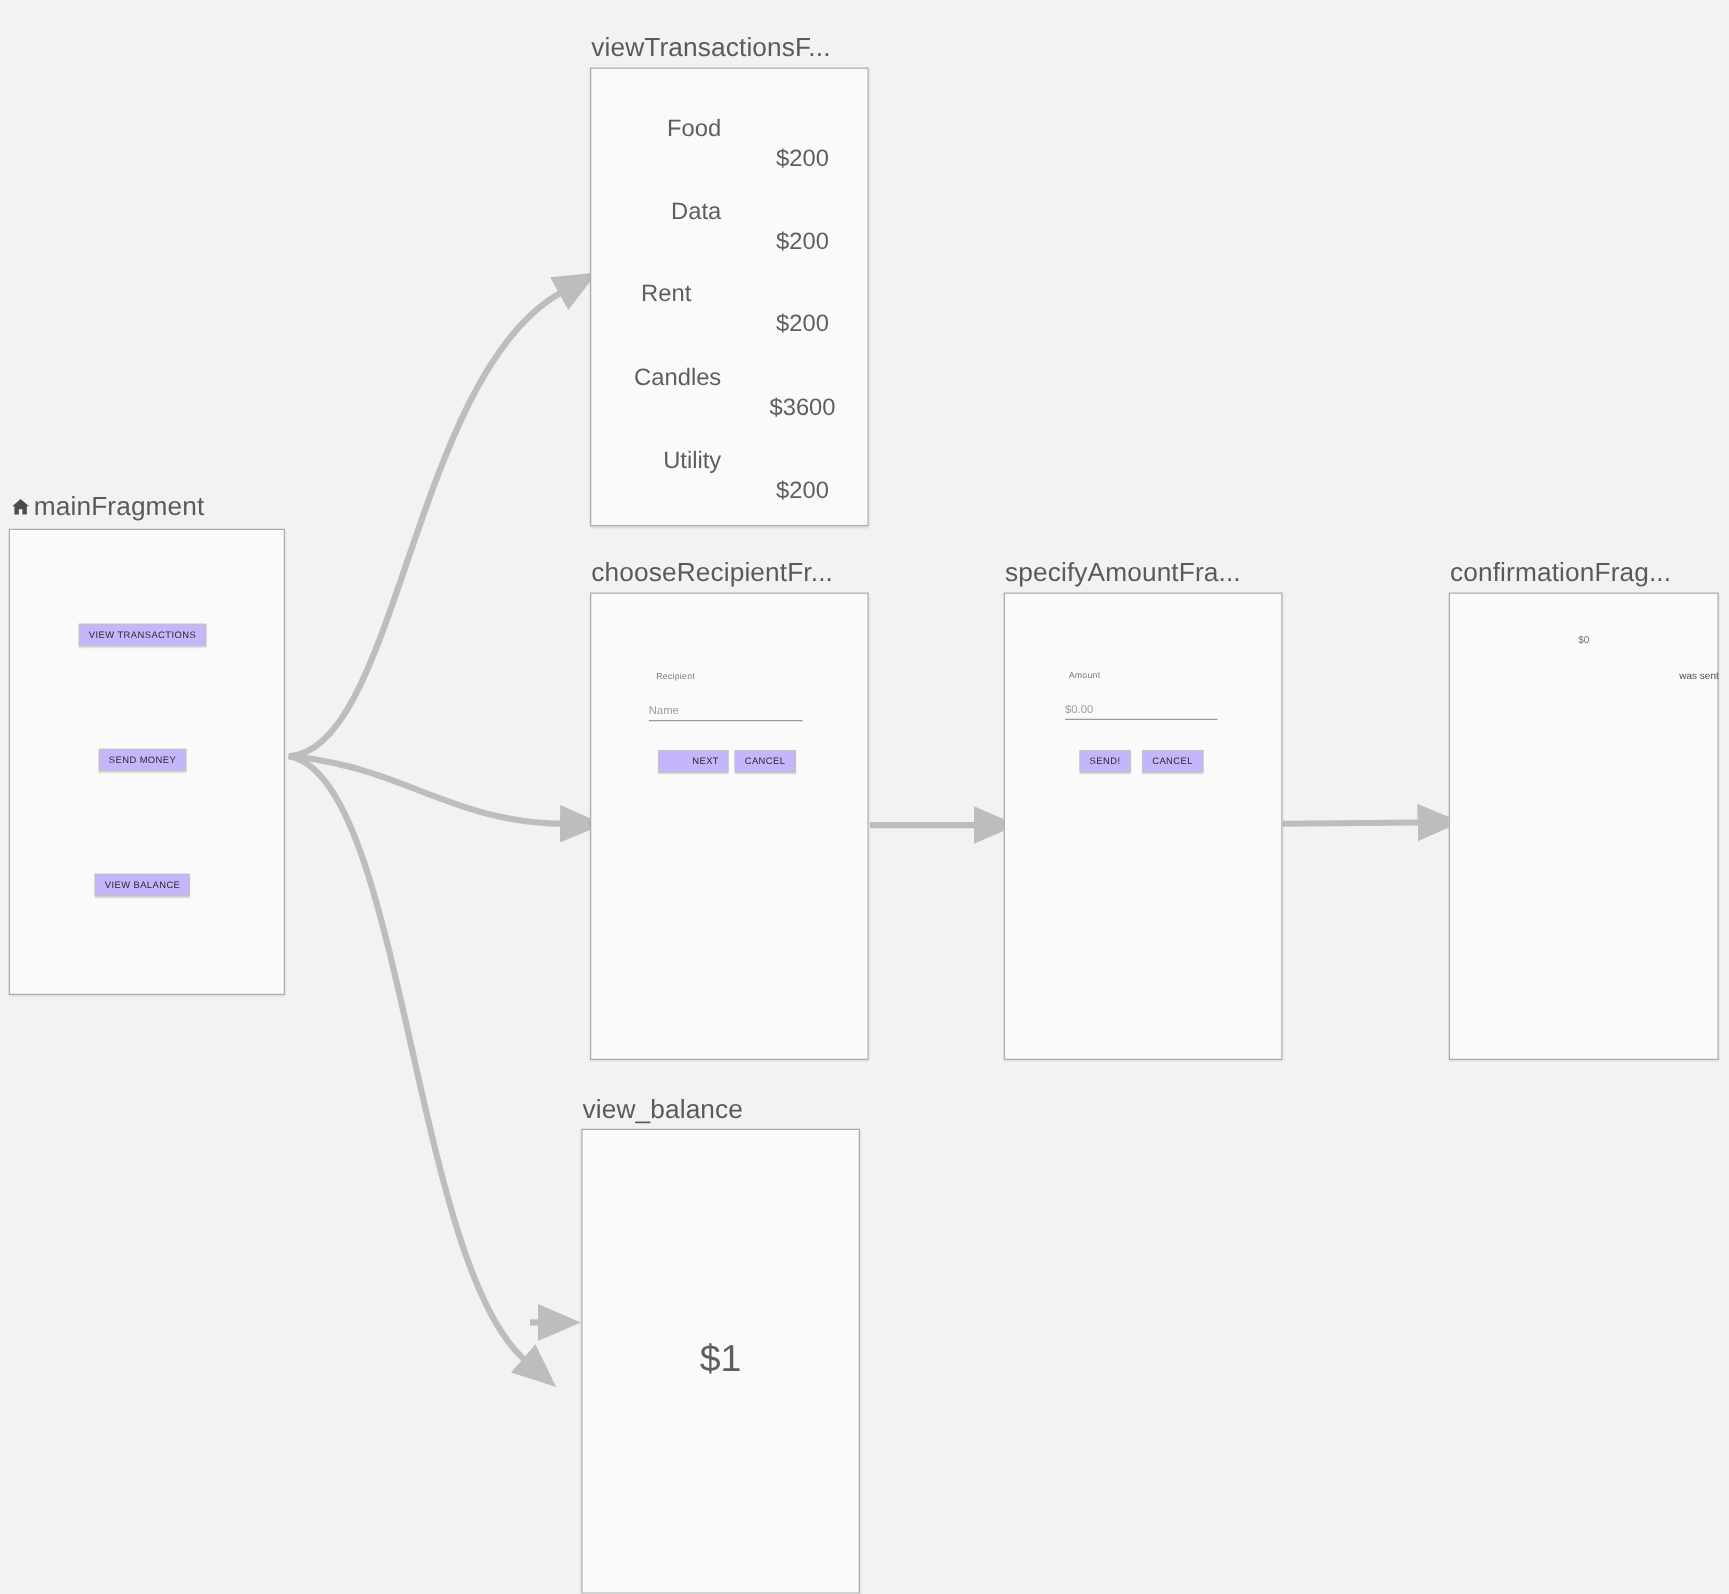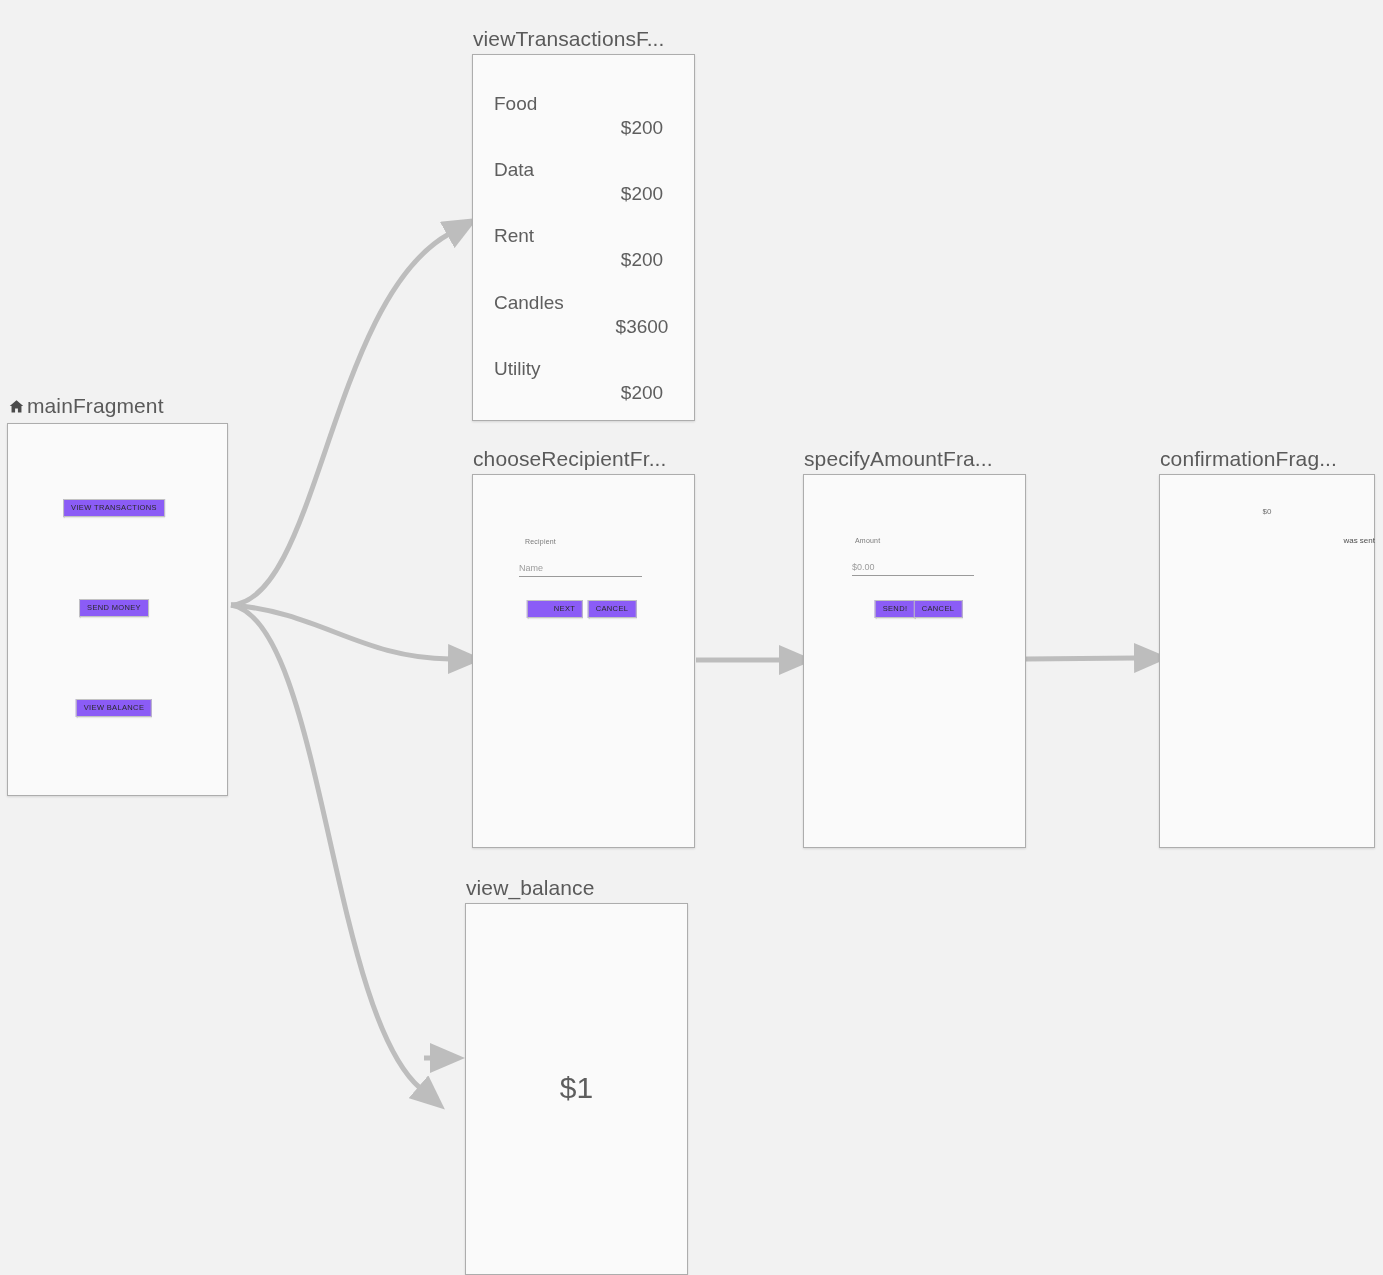--- a/index.html
+++ b/index.html
@@ -55,21 +55,21 @@
   }
   .frame-inner {
     position: absolute;
     left: 0; top: 0; right: 0; bottom: 0;
     overflow: hidden;
   }
 
   
   .mini-btn {
     position: absolute;
-    background: #8b5cf6;
+    background: #c4b5fd;
     border: 1px solid #c2c2c2;
     color: #2a2a2a;
     font-size: 7.5px;
     letter-spacing: 0.35px;
     text-align: left;
     padding: 4px 7px 4px 7px;
     box-sizing: border-box;
     white-space: nowrap;
     transform: translateX(-50%);
     box-shadow: 0 1px 1px rgba(0,0,0,0.15);
@@ -81,21 +81,21 @@
     position: absolute;
     left: 22px;
     right: 14px;
     height: 24px;
     display: flex;
     align-items: center;
     justify-content: space-between;
     font-size: 19px;
     color: #5e5e5e;
   }
-  .tx-name { text-align: left; flex: 1; padding-right: 26px; }
+  .tx-name { text-align: right; flex: 1; padding-right: 26px; }
   .tx-amt  { width: 78px; text-align: center; margin-top: 48px; }
 
   
   .form-label {
     position: absolute;
     font-size: 7px;
     color: #7a7a7a;
     letter-spacing: 0.2px;
     line-height: 1;
   }
@@ -211,21 +211,21 @@
       <div class="mini-btn" style="left:140px; top:126px;">CANCEL</div>
     </div>
   </div>
 
   <div class="dest" style="left:803px; top:474px; width:223px; height:374px;">
     <div class="dest-label">specifyAmountFra...</div>
     <div class="frame"></div>
     <div class="frame-inner">
       <div class="form-label" style="left:52px; top:63px;">Amount</div>
       <div class="form-input" style="left:49px; top:89px; width:122px;">$0.00</div>
-      <div class="mini-btn" style="left:92px; top:126px;">SEND!</div>
+      <div class="mini-btn" style="left:81px; top:126px;">SEND!</div>
       <div class="mini-btn" style="left:135px; top:126px;">CANCEL</div>
     </div>
   </div>
 
   <div class="dest" style="left:1159px; top:474px; width:216px; height:374px;">
     <div class="dest-label">confirmationFrag...</div>
     <div class="frame"></div>
     <div class="frame-inner">
       <div class="conf-amt" style="top:33px;">$0</div>
       <div class="conf-msg" style="top:62px;">was sent</div>

